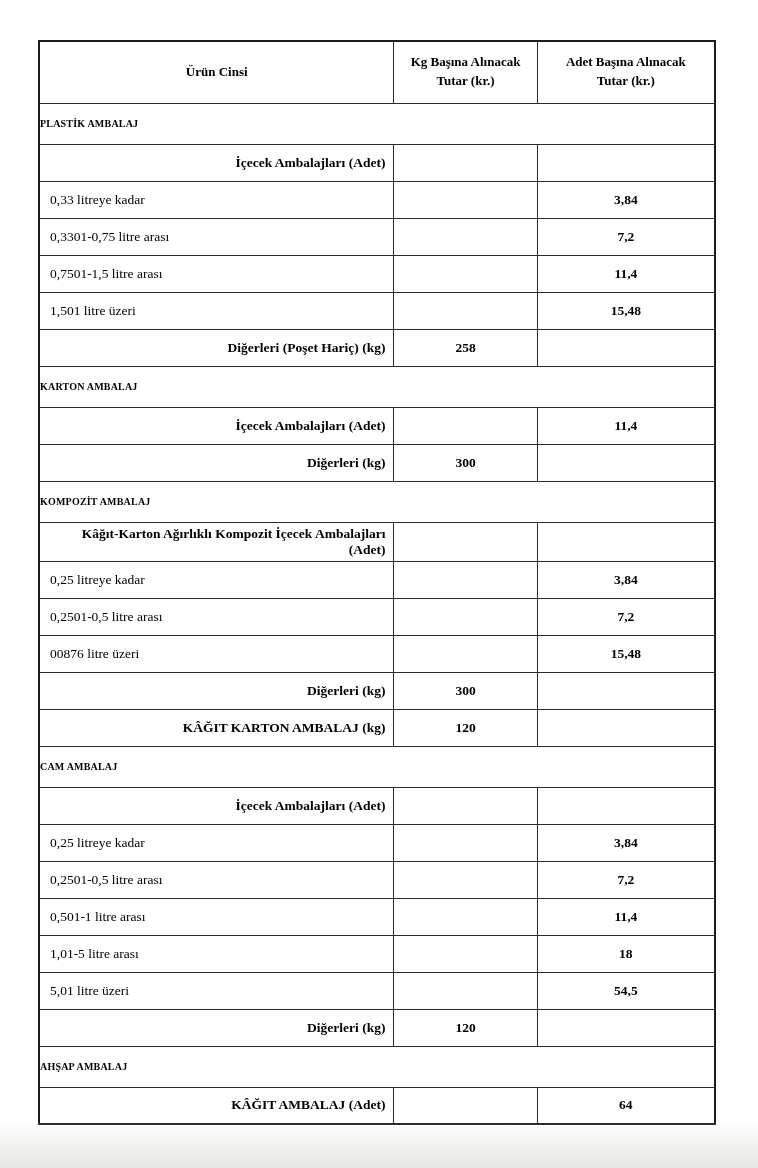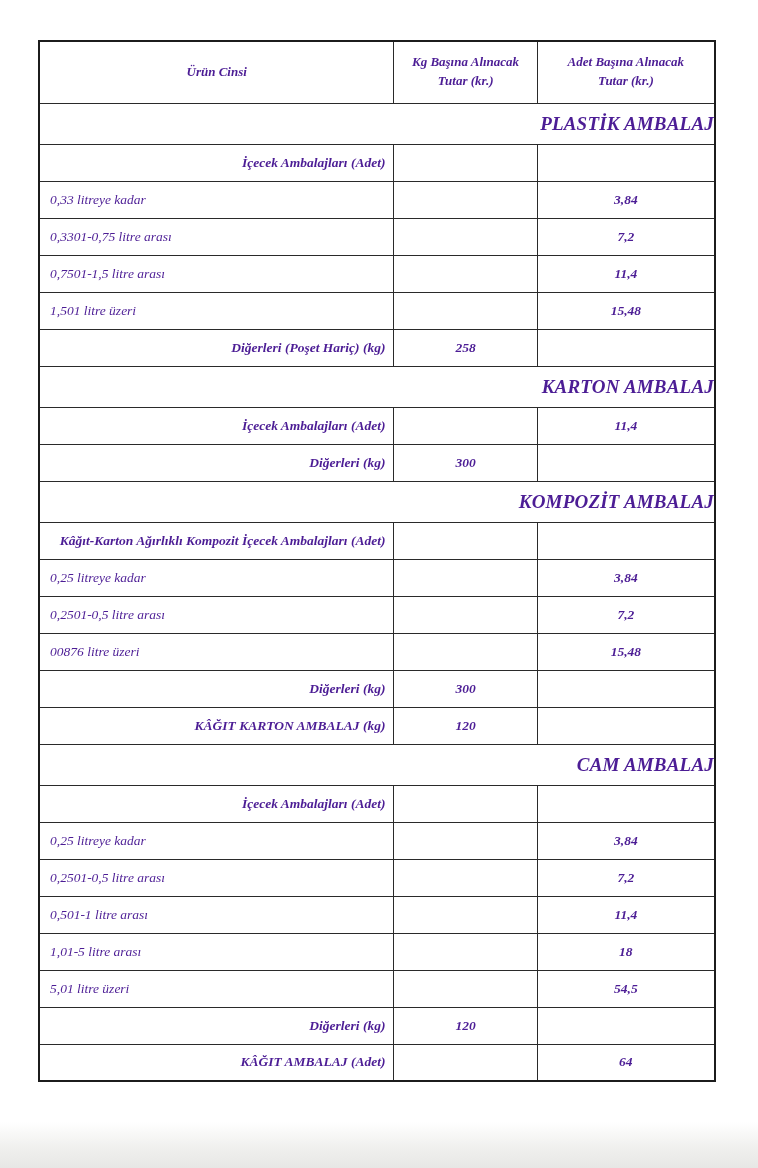--- a/index.html
+++ b/index.html
@@ -17,43 +17,42 @@
     background: #ffffff;
   }
   table.tariff {
     position: absolute;
     left: 38px;
     top: 40px;
     width: 678px;
     border-collapse: collapse;
     table-layout: fixed;
     border: 2px solid #1c1c1c;
-    color: #4c1d95;
-    font-style: italic;
+    color: #000000;
   }
   table.tariff th,
   table.tariff td {
     border: 1px solid #2a2a2a;
     vertical-align: middle;
   }
   
   table.tariff thead th {
     height: 62px;
     font-size: 13px;
     font-weight: bold;
     text-align: center;
     line-height: 1.45;
     padding: 4px 14px;
   }
   
   tr.section td {
     height: 41px;
-    text-align: right;
-    font-weight: bold;
-    font-size: 19px;
+    text-align: left;
+    font-weight: bold;
+    font-size: 10px;
     letter-spacing: 0.2px;
   }
   
   tr.item td {
     height: 37px;
     font-size: 13.5px;
     padding: 3px 8px;
   }
   tr.item td.product {
     text-align: left;
@@ -205,20 +204,23 @@
         <tr class="item">
           <td class="product">5,01 litre üzeri</td>
           <td class="num"></td>
           <td class="num">54,5</td>
         </tr>
         <tr class="item bold">
           <td class="product">Diğerleri (kg)</td>
           <td class="num">120</td>
           <td class="num"></td>
         </tr>
+        <tr class="section">
+          <td colspan="3">AHŞAP AMBALAJ</td>
+        </tr>
         <tr class="item bold">
           <td class="product">KÂĞIT AMBALAJ (Adet)</td>
           <td class="num"></td>
           <td class="num">64</td>
         </tr>
       </tbody>
   </table>
   <div class="bottom-fade"></div>
 </div>
 

